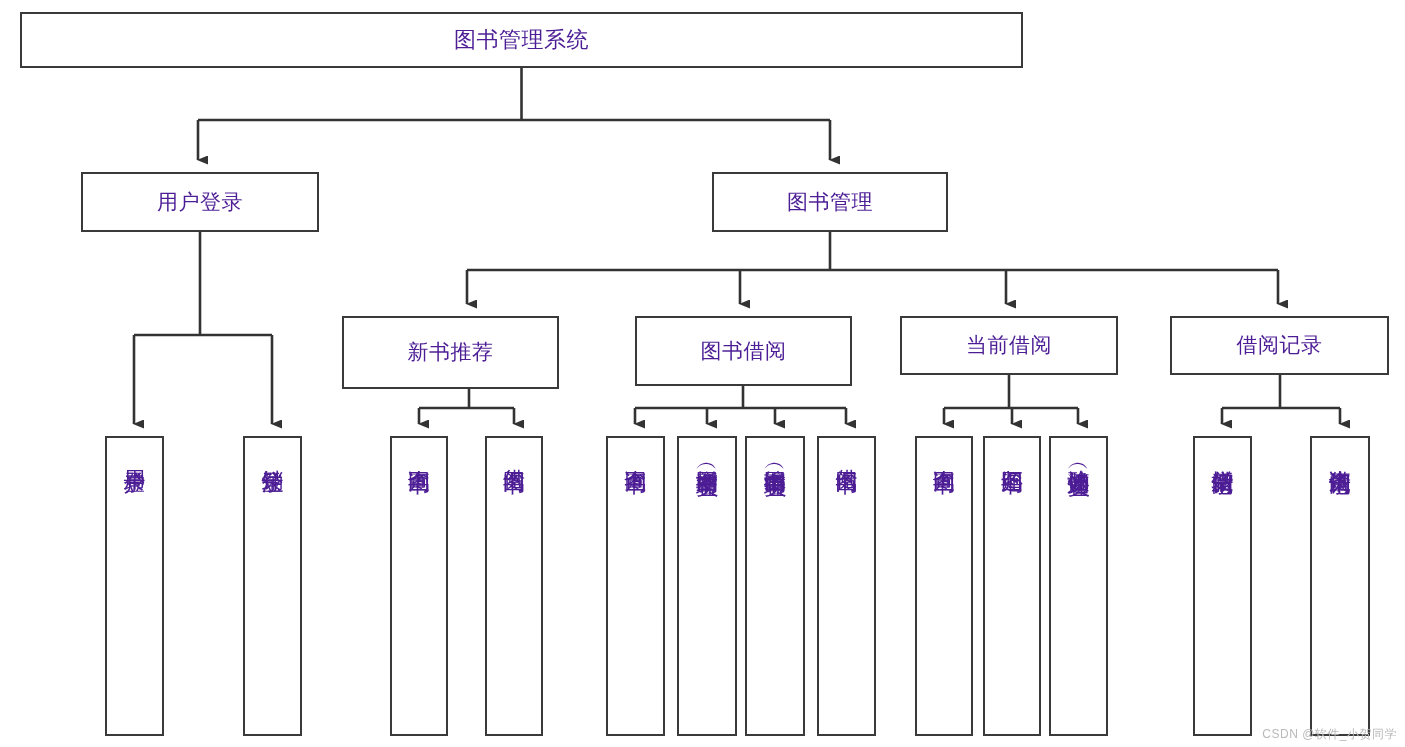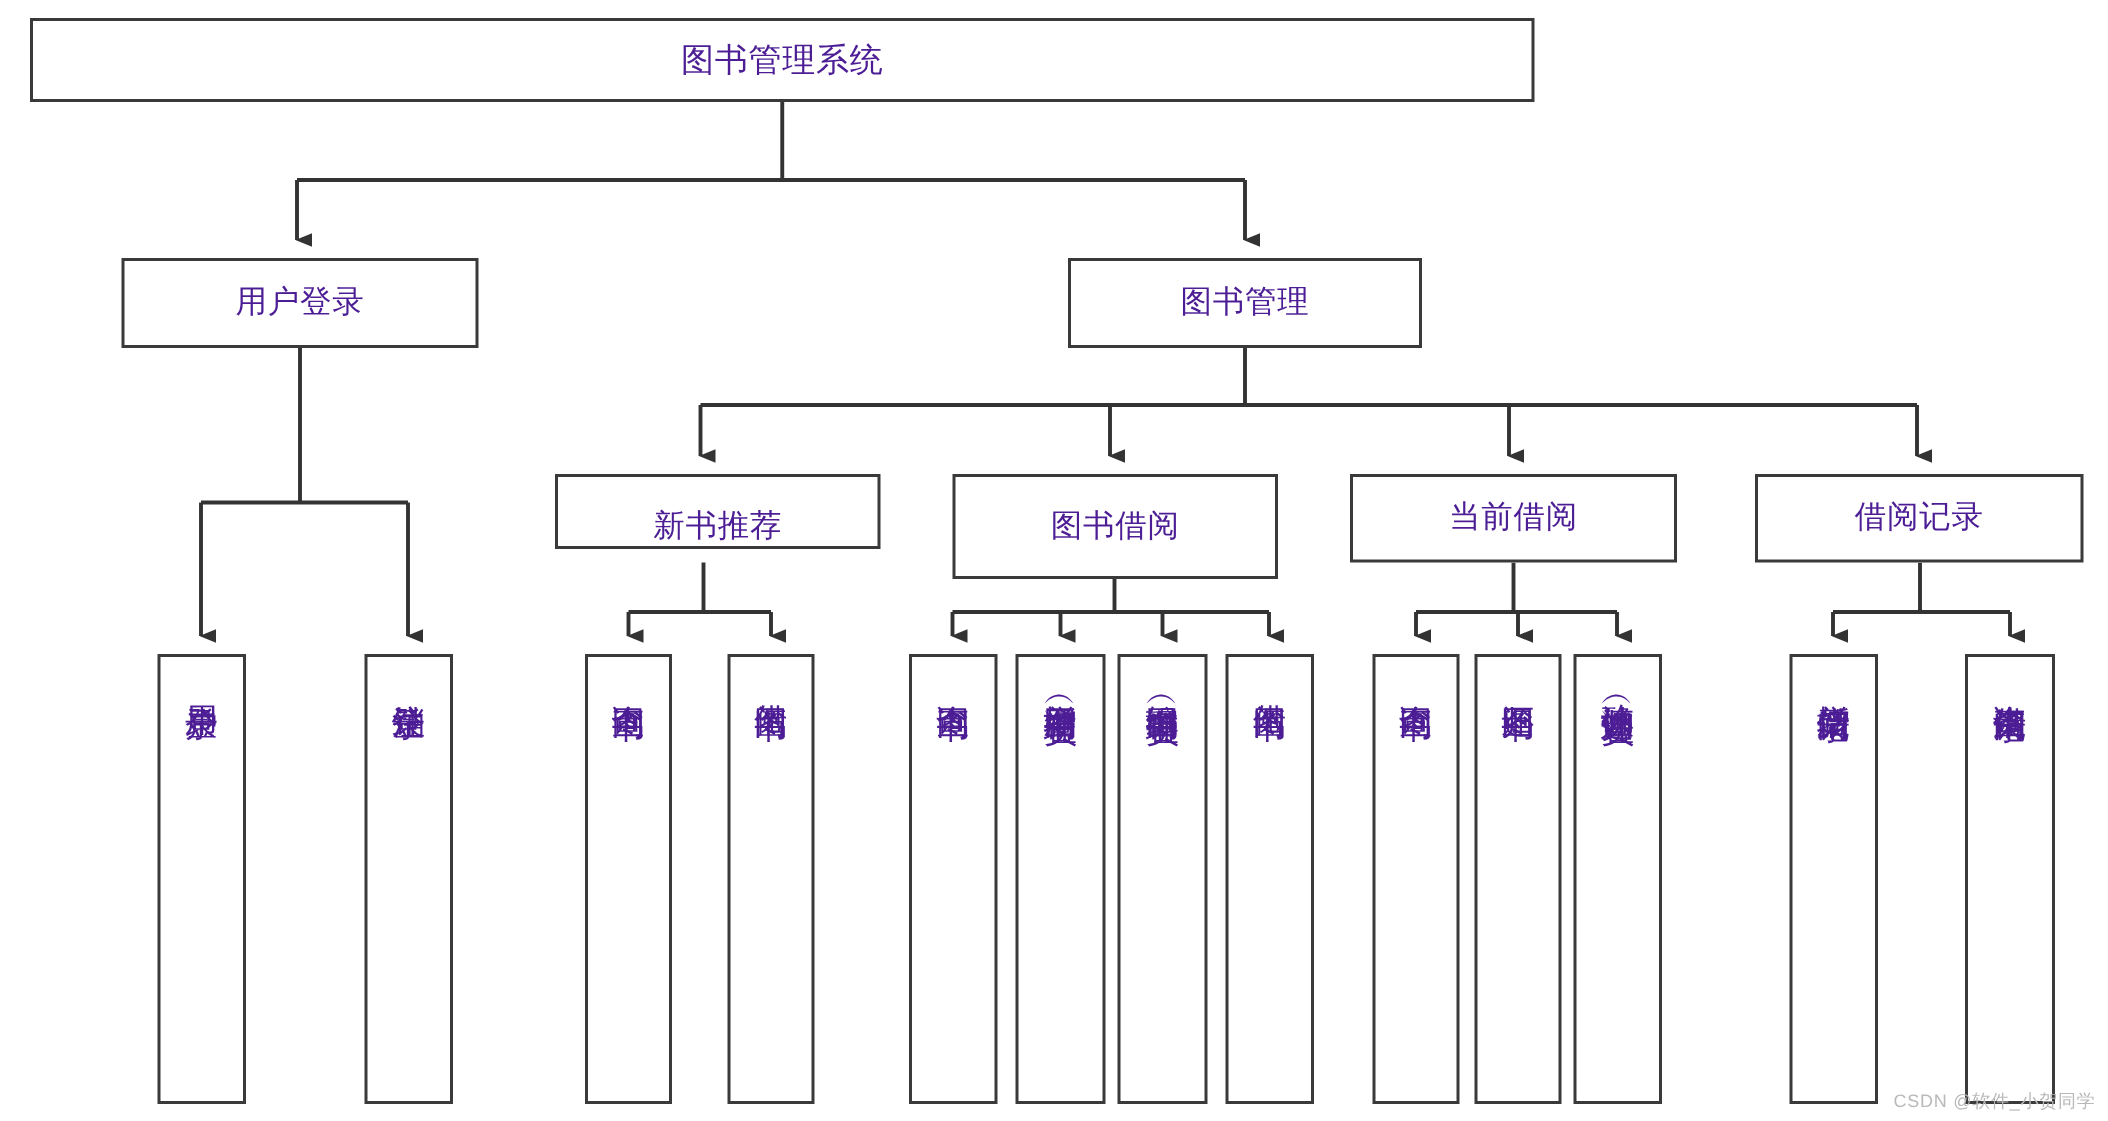--- a/index.html
+++ b/index.html
@@ -134,21 +134,21 @@
     <span class="label">图书管理系统</span>
   </div>
 
   <div class="node horiz" style="left:81px; top:172px; width:238px; height:60px;">
     <span class="label">用户登录</span>
   </div>
   <div class="node horiz" style="left:712px; top:172px; width:236px; height:60px;">
     <span class="label">图书管理</span>
   </div>
 
-  <div class="node horiz" style="left:370px; top:316px; width:217px; height:50px;align-items:flex-end;">
+  <div class="node horiz" style="left:342px; top:316px; width:217px; height:73px;">
     <span class="label">新书推荐</span>
   </div>
   <div class="node horiz" style="left:635px; top:316px; width:217px; height:70px;">
     <span class="label">图书借阅</span>
   </div>
   <div class="node horiz" style="left:900px; top:316px; width:218px; height:59px;">
     <span class="label">当前借阅</span>
   </div>
   <div class="node horiz" style="left:1170px; top:316px; width:219px; height:59px;">
     <span class="label">借阅记录</span>

